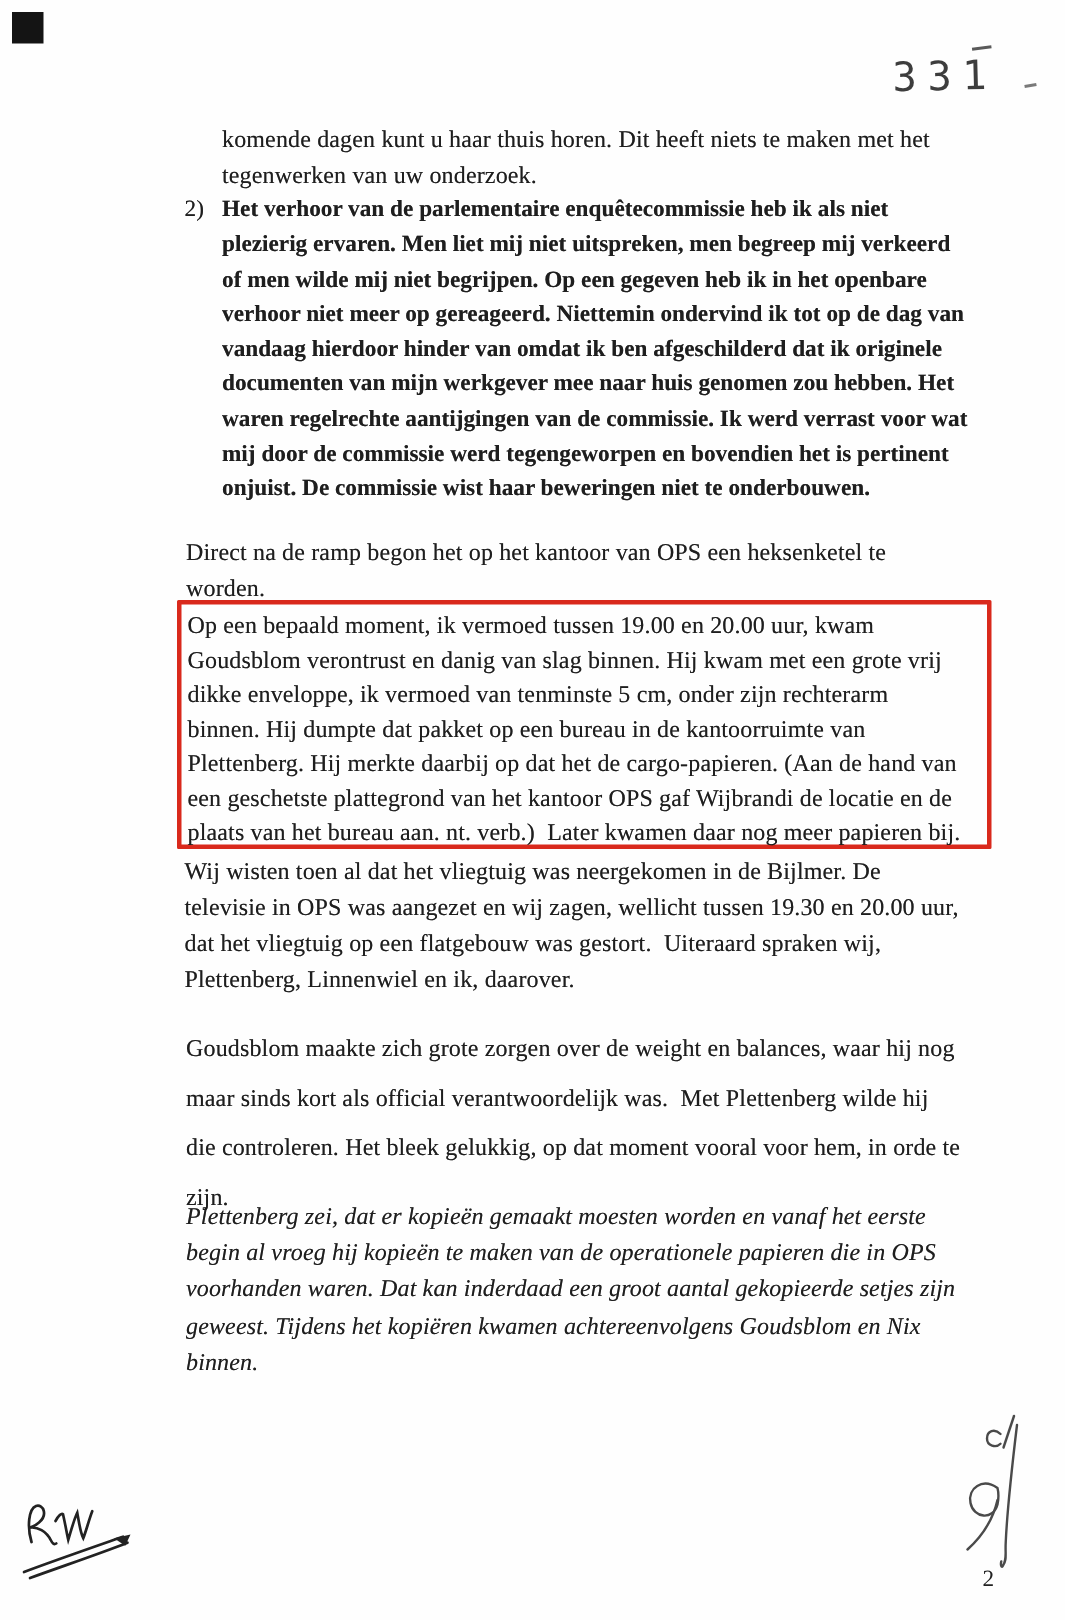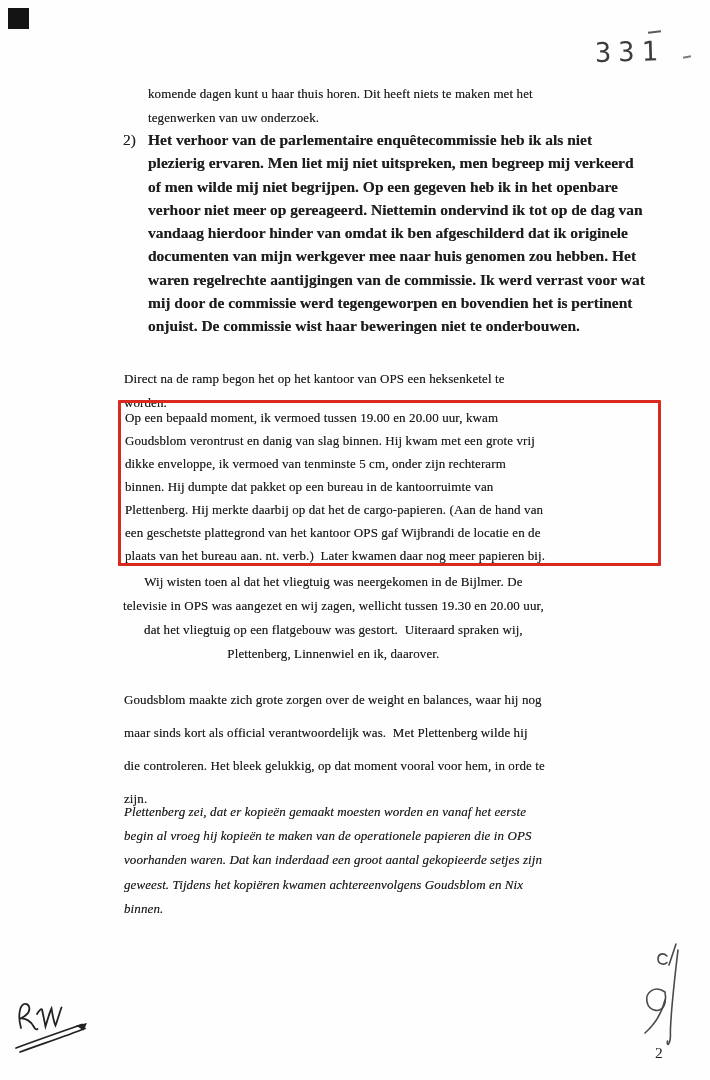--- a/index.html
+++ b/index.html
@@ -2,45 +2,45 @@
 <html><head>
 <meta charset="utf-8">
 <style>
   html,body { margin:0; padding:0; background:#9a9a9a; }
   .page {
     position:relative; width:710px; height:1080px; background:#fefefe;
     font-family:"Liberation Serif", serif; color:#1e1e1e; overflow:hidden;
     margin:0 auto;
   }
   .block {
-    position:absolute; white-space:pre; font-size:13px; line-height:24px;
+    position:absolute; white-space:pre; font-size:16px; line-height:24px;
     letter-spacing:0.1px; text-shadow:0 0 0.4px rgba(10,10,10,0.55);
   }
   .corner-mark { position:absolute; left:8px; top:8px; width:21px; height:21px; background:#141414; }
   .hand-number {
     position:absolute; left:595px; top:36px; font-family:"DejaVu Sans Mono", monospace;
     font-size:27px; letter-spacing:7px; color:#3d3d3d; transform:rotate(-1.5deg);
   }
   .hand-dash { position:absolute; background:#5a5a5a; height:2px; }
   .dash1 { left:648px; top:31px; width:13px; transform:rotate(-7deg); }
   .dash2 { left:683px; top:56px; width:8px; height:2px; background:#7a7a7a; transform:rotate(-10deg); }
   .opening   { left:148px; top:82px;  line-height:24px; }
   .item2-wrap{ position:absolute; left:123px; top:128px; display:flex; }
   .item2-marker {
     white-space:pre; font-size:15.5px; line-height:23.3px; width:25px; flex:0 0 25px;
     text-shadow:0 0 0.4px rgba(10,10,10,0.55);
   }
   .item2-text{ white-space:pre; font-size:15.5px; line-height:23.3px; text-shadow:0 0 0.4px rgba(10,10,10,0.55);font-weight:bold; }
-  .para-direct      { left:124px; top:357px; line-height:24px;margin-top:10px; }
+  .para-direct      { left:124px; top:357px; line-height:24px; }
   .red-box {
     position:absolute; left:118px; top:400px; width:537px; height:160px;
     border:3px solid #d9291c; border-radius:1px;
   }
   .para-boxed { left:125px; top:406px; line-height:23px; }
-  .para-bijlmer     { left:123px; top:570px; line-height:24px;text-align:center; }
+  .para-bijlmer     { left:123px; top:570px; line-height:24px; }
   .para-goudsblom   { left:124px; top:683px; line-height:33px; }
   .para-plettenberg { left:124px; top:800px; line-height:24.2px;font-style:italic; }
   .para-rond        { left:124px; top:938px; line-height:24.5px; }
   .signature { position:absolute; left:10px; top:995px; }
   .paraph { position:absolute; left:638px; top:940px; }
   .page-number { position:absolute; left:655px; top:1044px; font-size:15.5px; color:#222; }
 </style>
 </head>
 <body>
 

